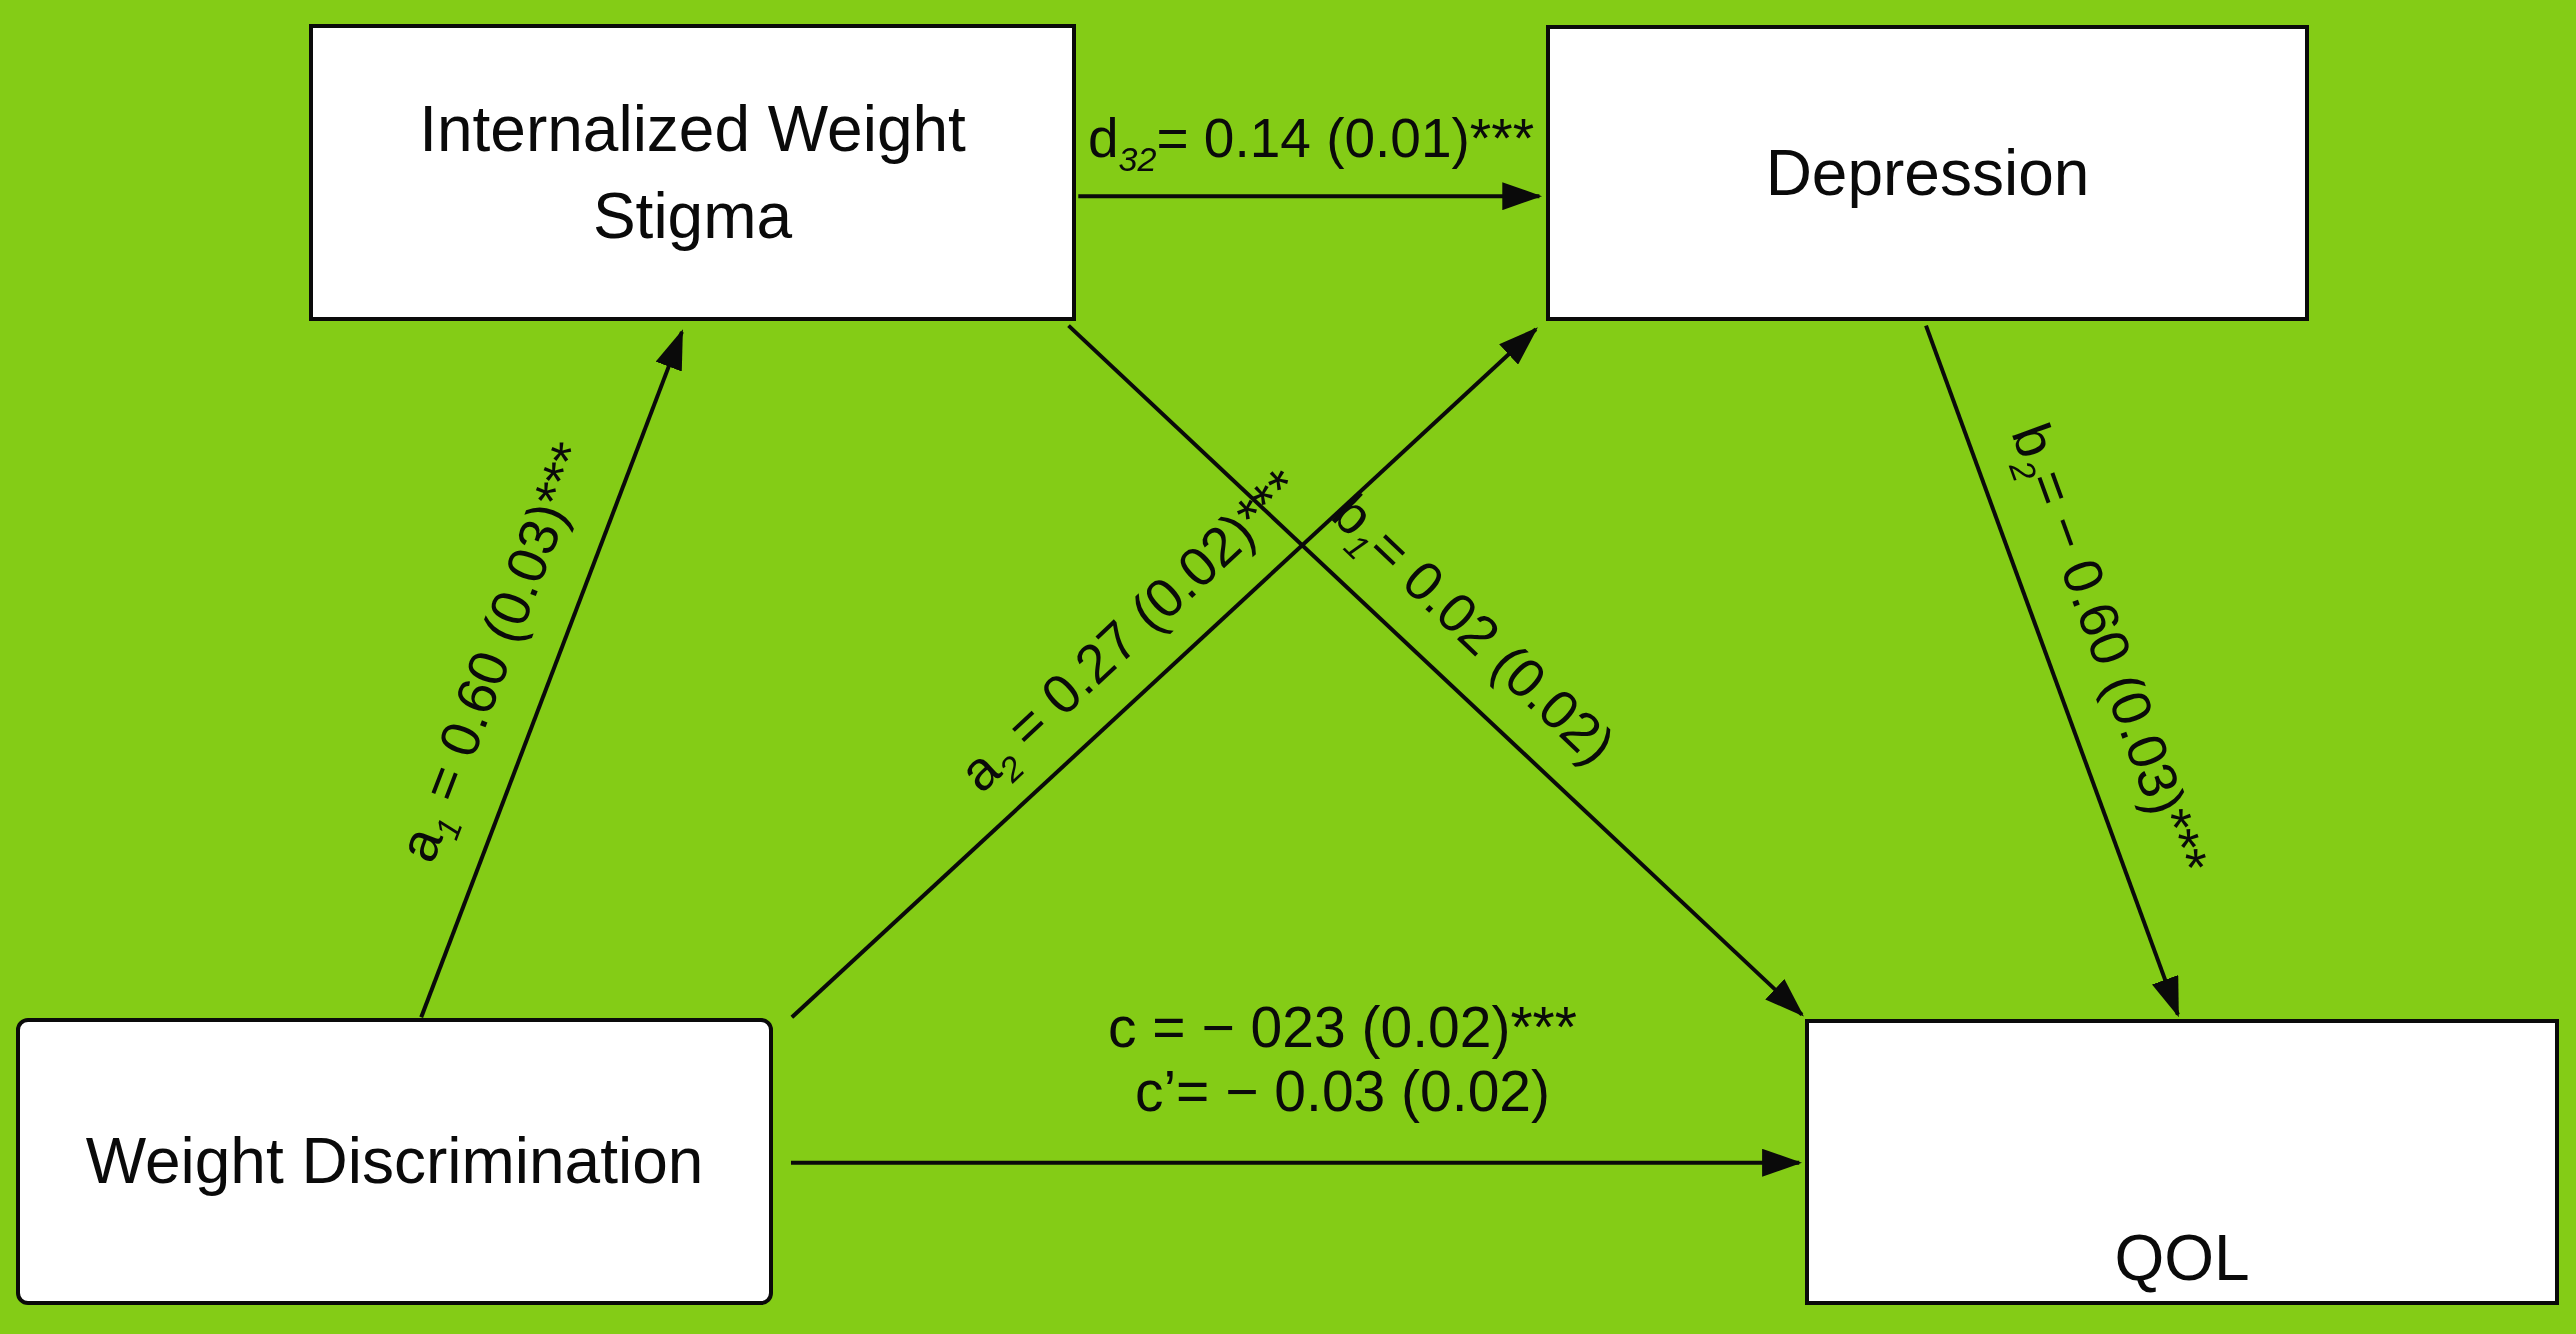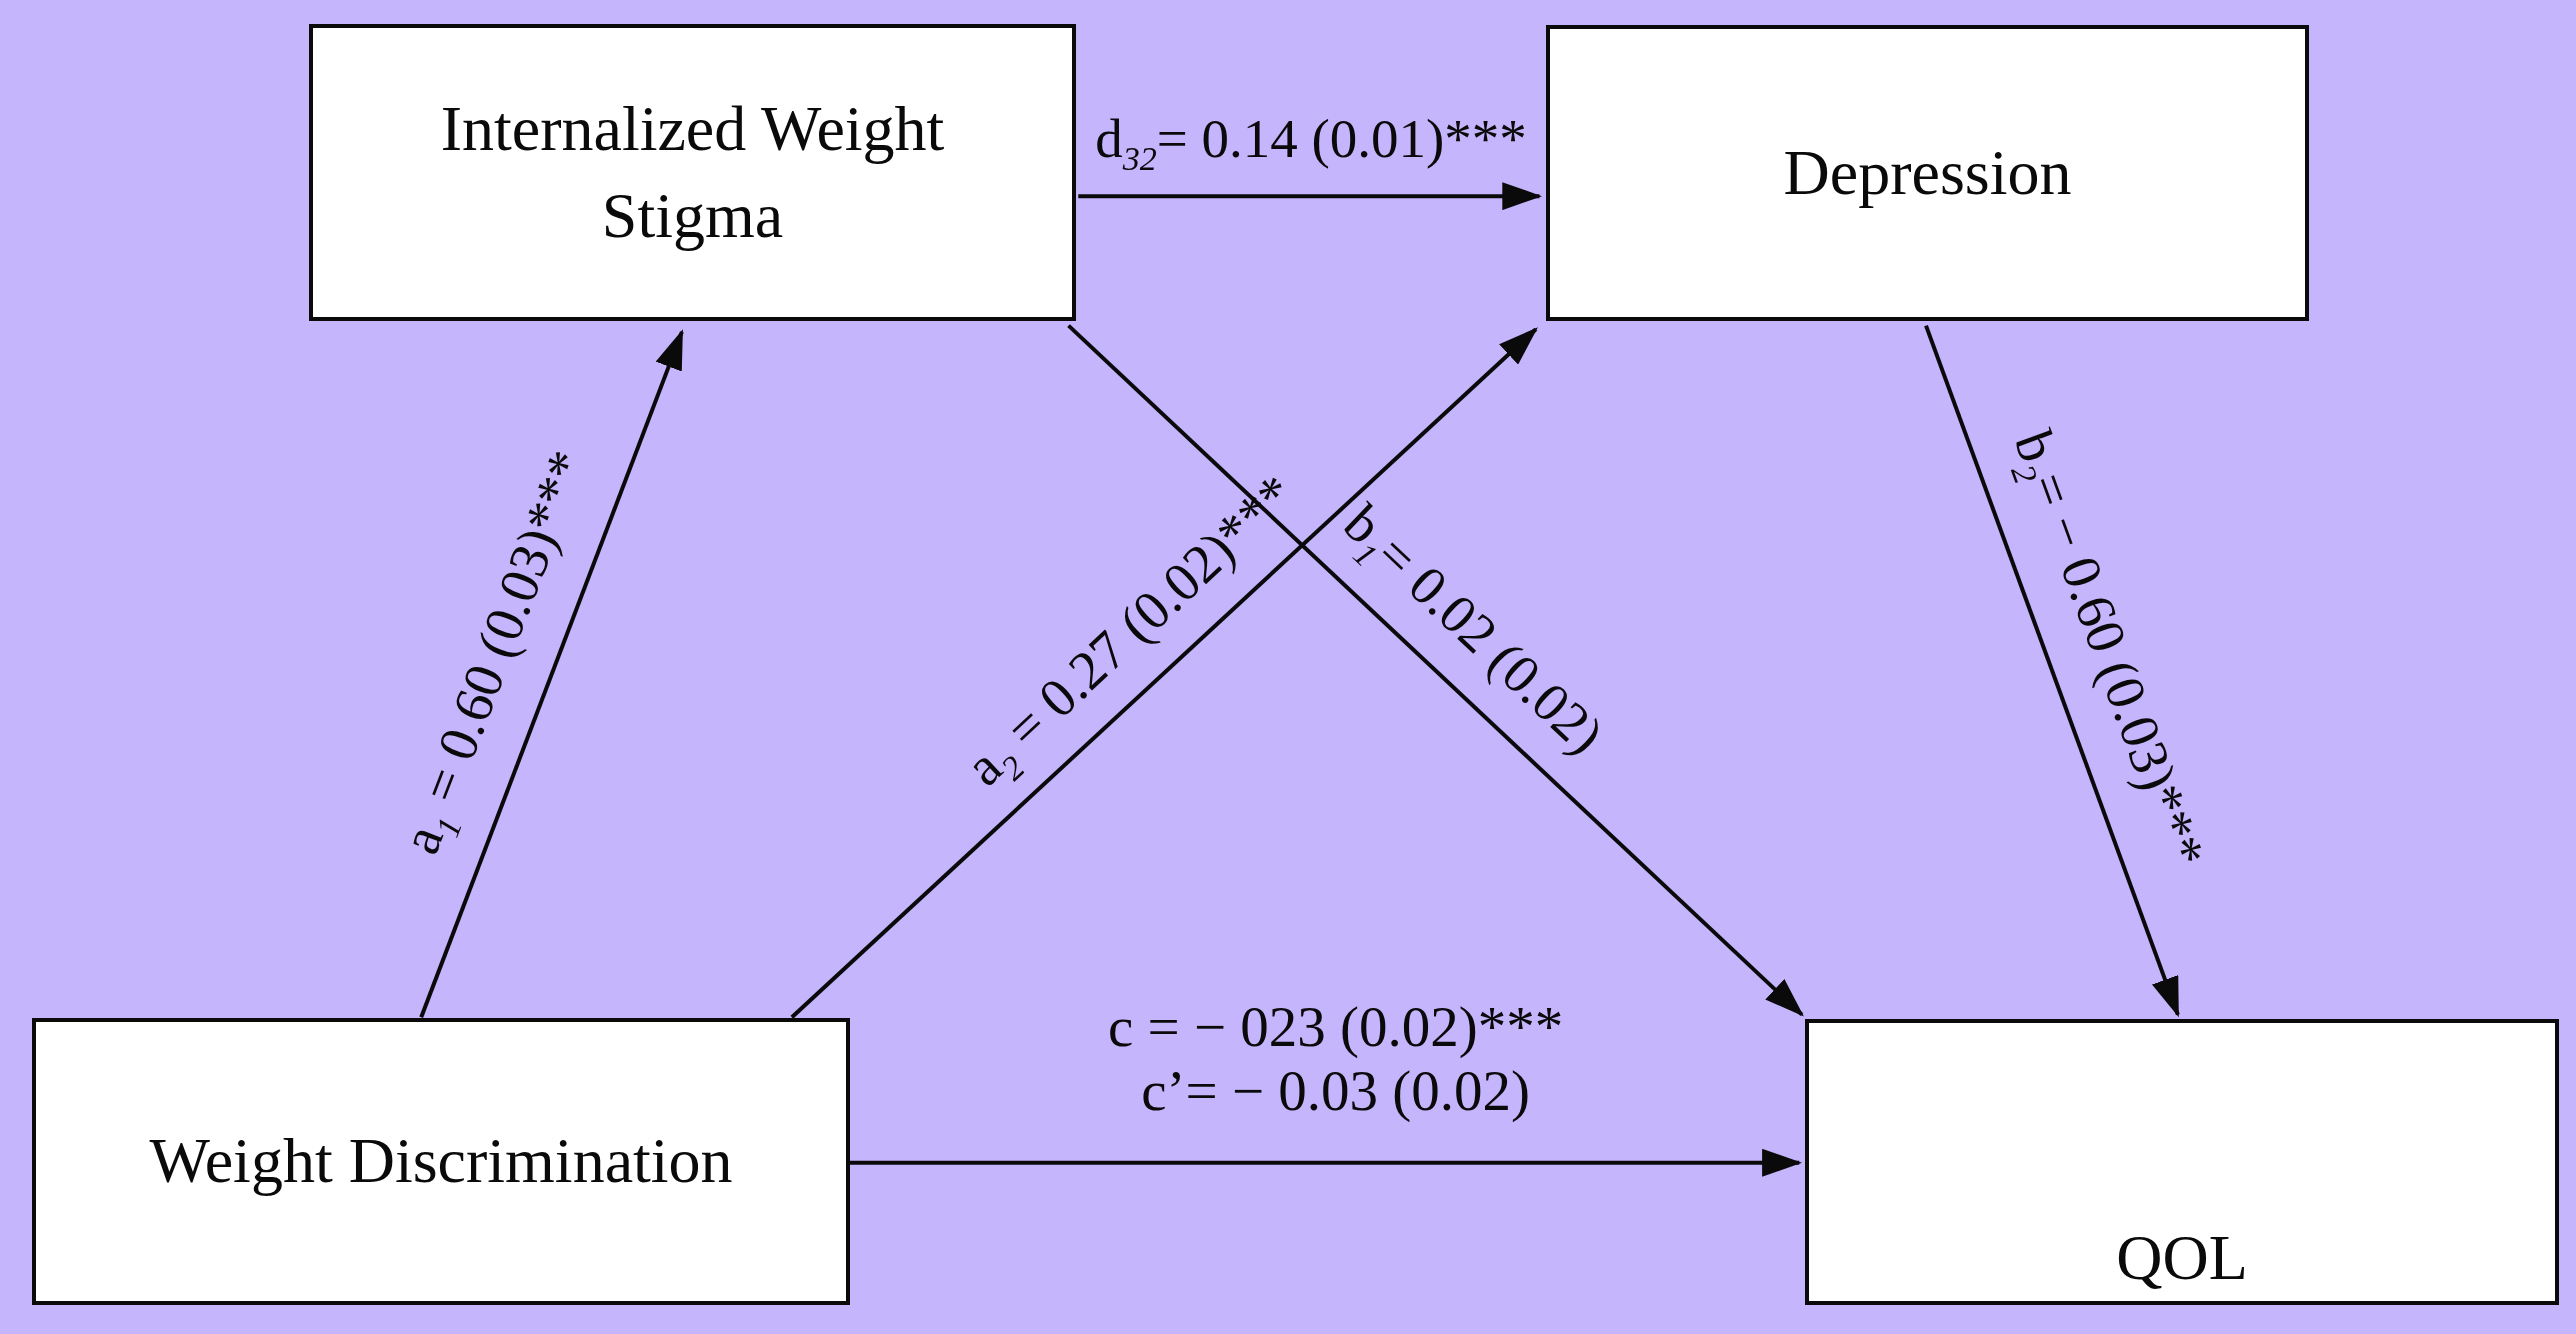--- a/index.html
+++ b/index.html
@@ -1,21 +1,21 @@
 <!DOCTYPE html>
 <html style="font-size:14px"><head>
 <meta charset="utf-8">
 <style>
   html, body { margin: 0; padding: 0; background: #ffffff; }
   .canvas {
     position: relative;
     width: 2576px;
     height: 1335px;
-    background: #c4b5fd;
-    font-family: Liberation Serif, serif;
+    background: #84cc16;
+    font-family: Liberation Sans, sans-serif;
     color: #0a0a0a;
     overflow: hidden;
   }
   .edges {
     position: absolute;
     left: 0; top: 0;
     width: 2576px; height: 1335px;
   }
   .node {
     position: absolute;
@@ -27,21 +27,21 @@
     text-align: center;
     box-sizing: border-box;
   }
   .node-label {
     font-size: 64px;
     line-height: 1.35;
     color: #0a0a0a;
   }
   .node-iws        { left: 309px;  top: 24px;   width: 767px; height: 297px; }
   .node-depression { left: 1546px; top: 25px;   width: 763px; height: 296px; text-align: center; }
-  .node-wd         { left: 32px;   top: 1018px; width: 818px; height: 287px; }
+  .node-wd         { left: 16px;   top: 1018px; width: 757px; height: 287px; border-radius: 12px; }
   .node-qol        { left: 1805px; top: 1019px; width: 754px; height: 286px; align-items: flex-end; }
 
   .edge-label {
     position: absolute;
     white-space: nowrap;
     font-size: 55px;
     color: #0a0a0a;
     transform: translate(-50%, -50%) rotate(var(--r, 0deg));
   }
   .edge-label sub {

